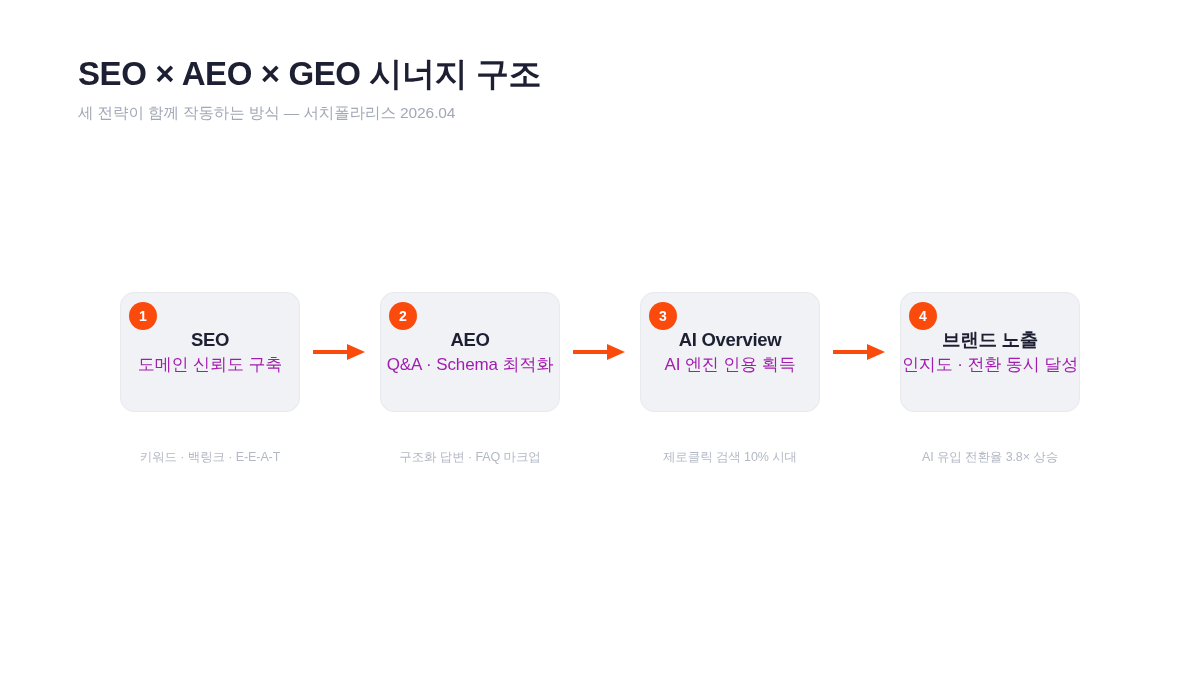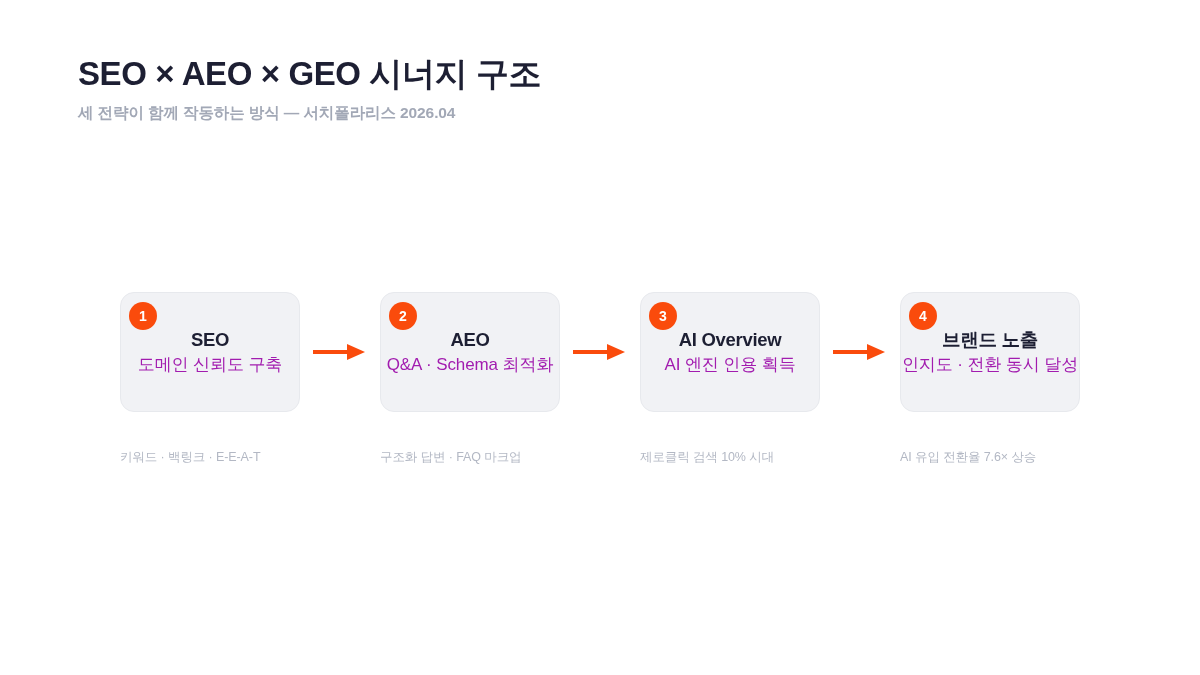--- a/index.html
+++ b/index.html
@@ -31,21 +31,21 @@
     font-weight: 700;
     color: #1d1f33;
     letter-spacing: -0.4px;
     line-height: 1.22;
     white-space: nowrap;
   }
 
   .page-subtitle {
     margin-top: 9px;
     font-size: 15.5px;
-    font-weight: 700;
+    font-weight: 400;
     color: #a2a8b6;
     letter-spacing: -0.1px;
     line-height: 1.3;
     white-space: nowrap;
   }
 
   
   .flow {
     position: absolute;
     left: 120px;
@@ -108,20 +108,21 @@
     color: #a21caf;
     letter-spacing: -0.1px;
     line-height: 1.2;
     text-align: center;
     white-space: nowrap;
   }
 
   .caption {
     margin-top: 38px;
     width: 180px;
+    text-align: center;
     font-size: 12.5px;
     font-weight: 400;
     color: #b3b8c4;
     letter-spacing: -0.1px;
     line-height: 1.2;
     white-space: nowrap;
   }
 
   .connector {
     flex: 0 0 80px;
@@ -199,17 +200,17 @@
         </svg>
       </span>
     </div>
 
     <div class="step">
       <div class="card">
         <div class="badge">4</div>
         <div class="card-title">브랜드 노출</div>
         <div class="card-subtitle">인지도 · 전환 동시 달성</div>
       </div>
-      <div class="caption">AI 유입 전환율 7.6× 상승</div>
+      <div class="caption">AI 유입 전환율 3.8× 상승</div>
     </div>
 
   </div>
 </div>
 
 </body></html>

